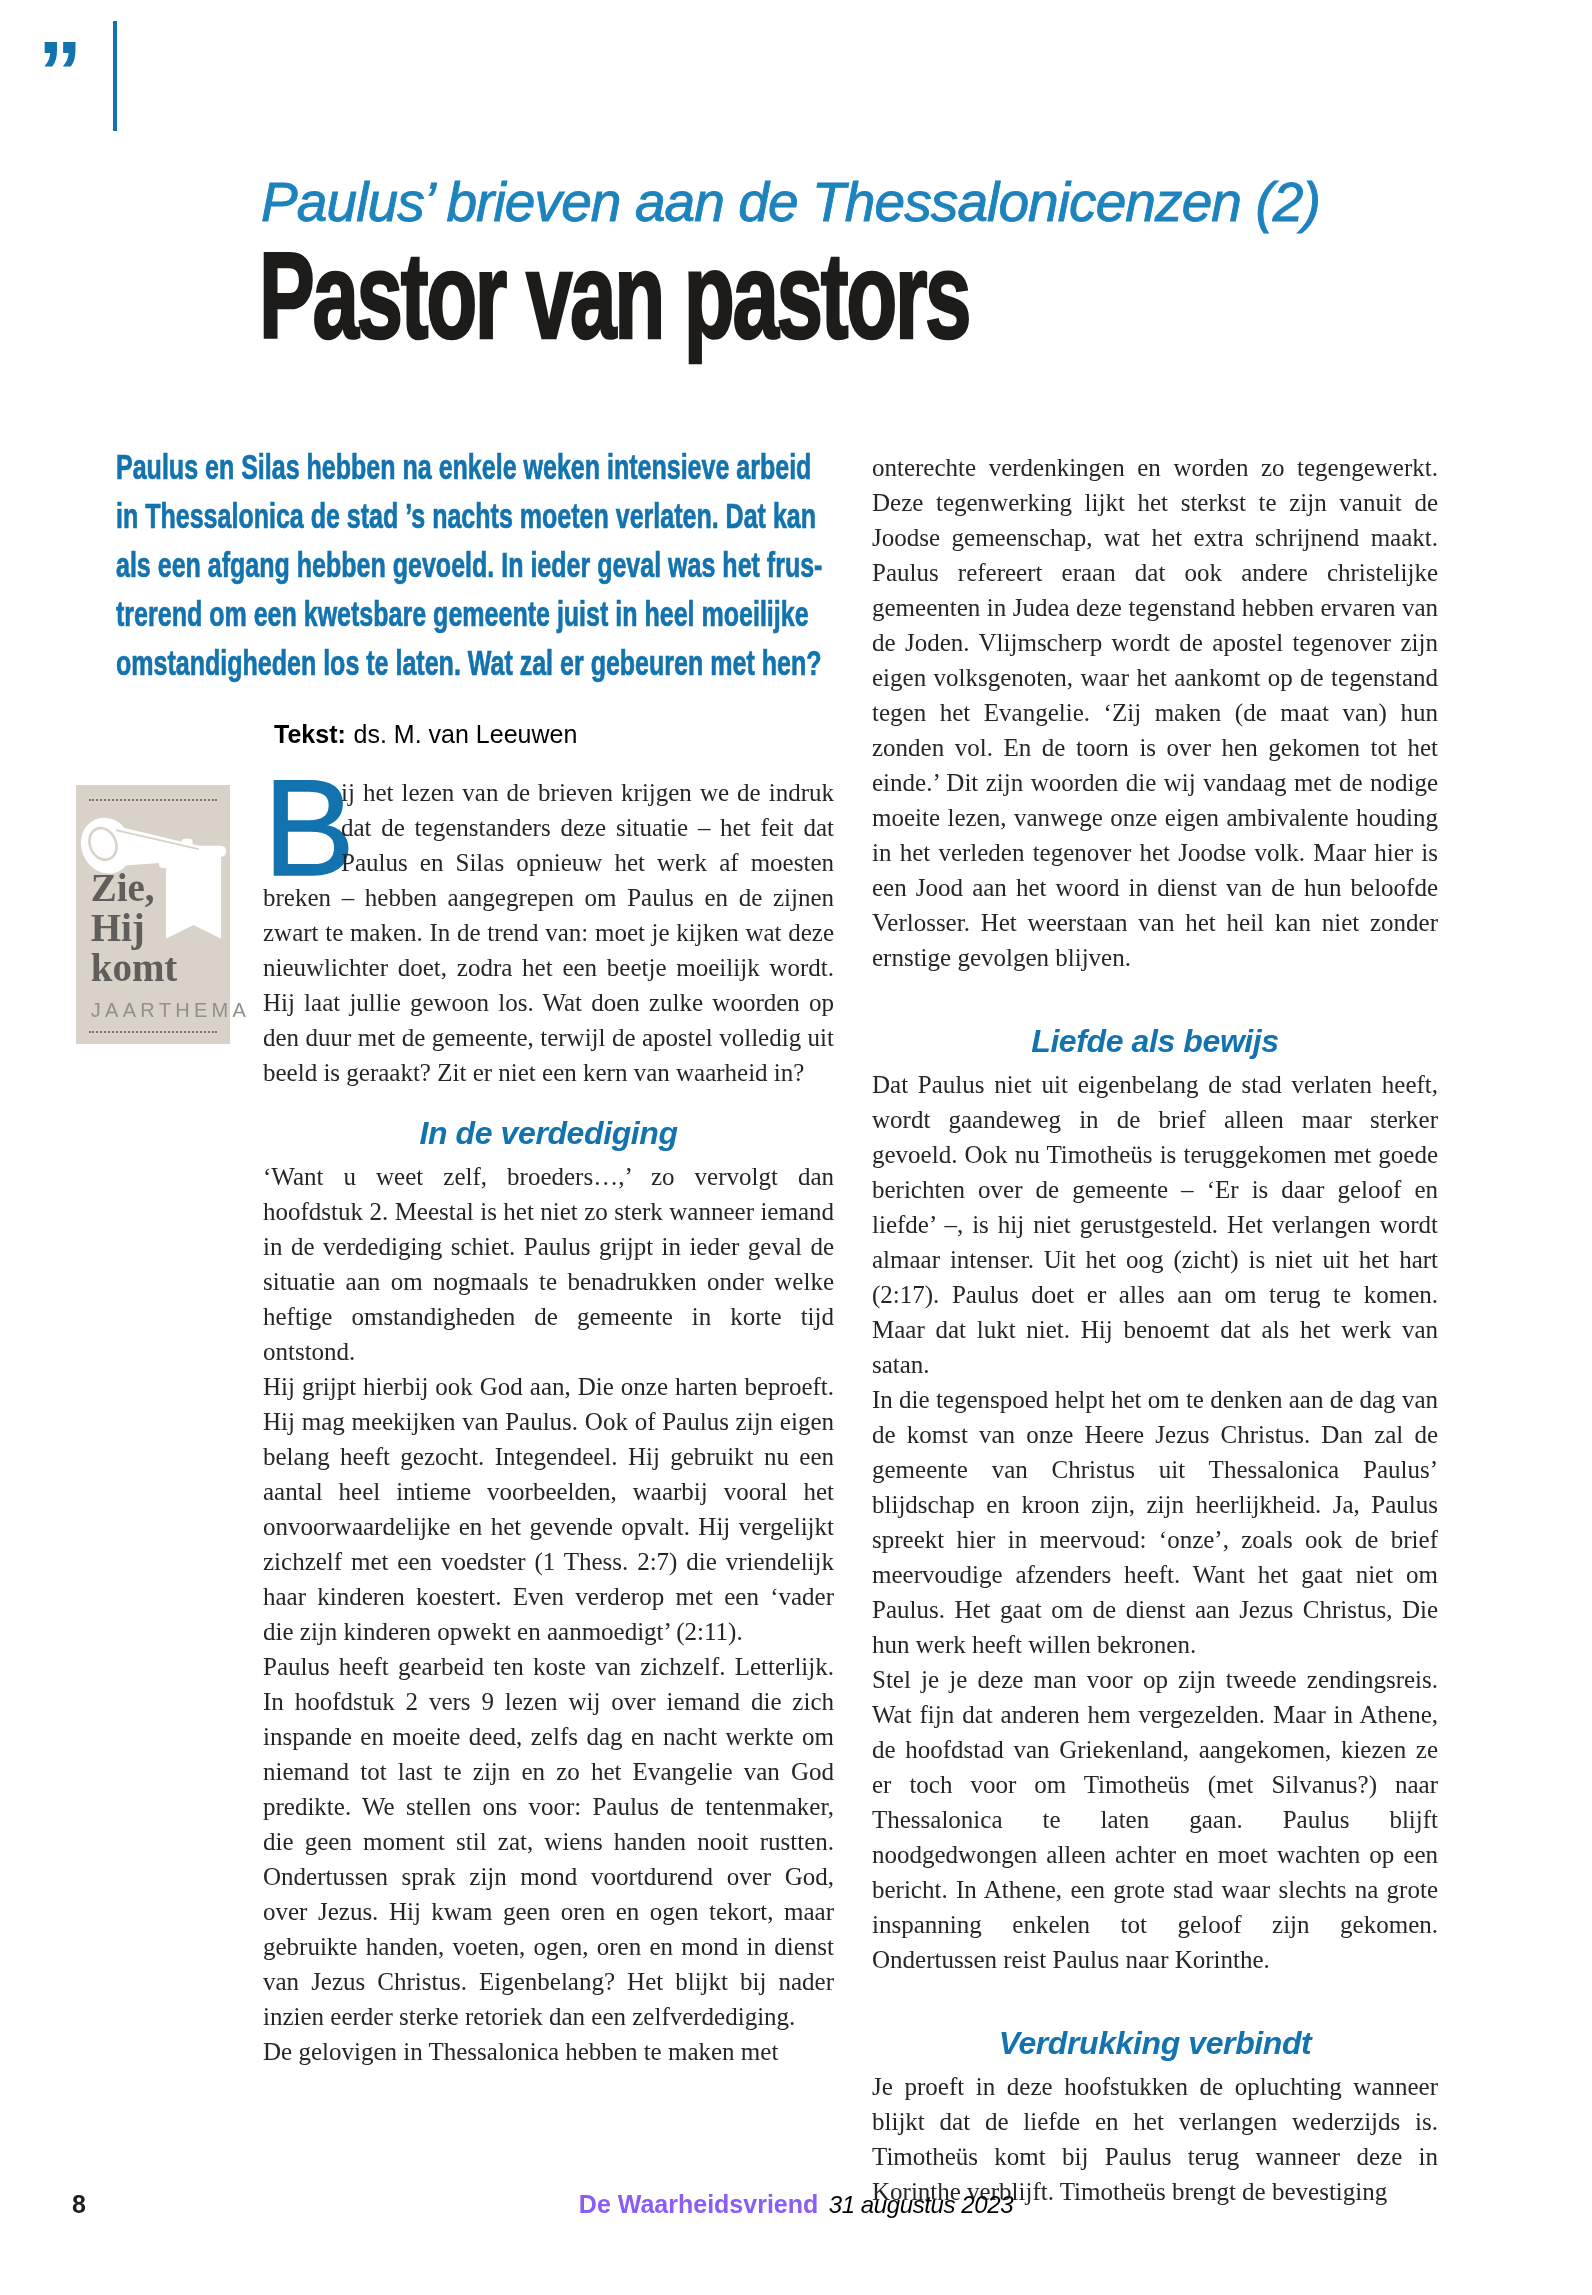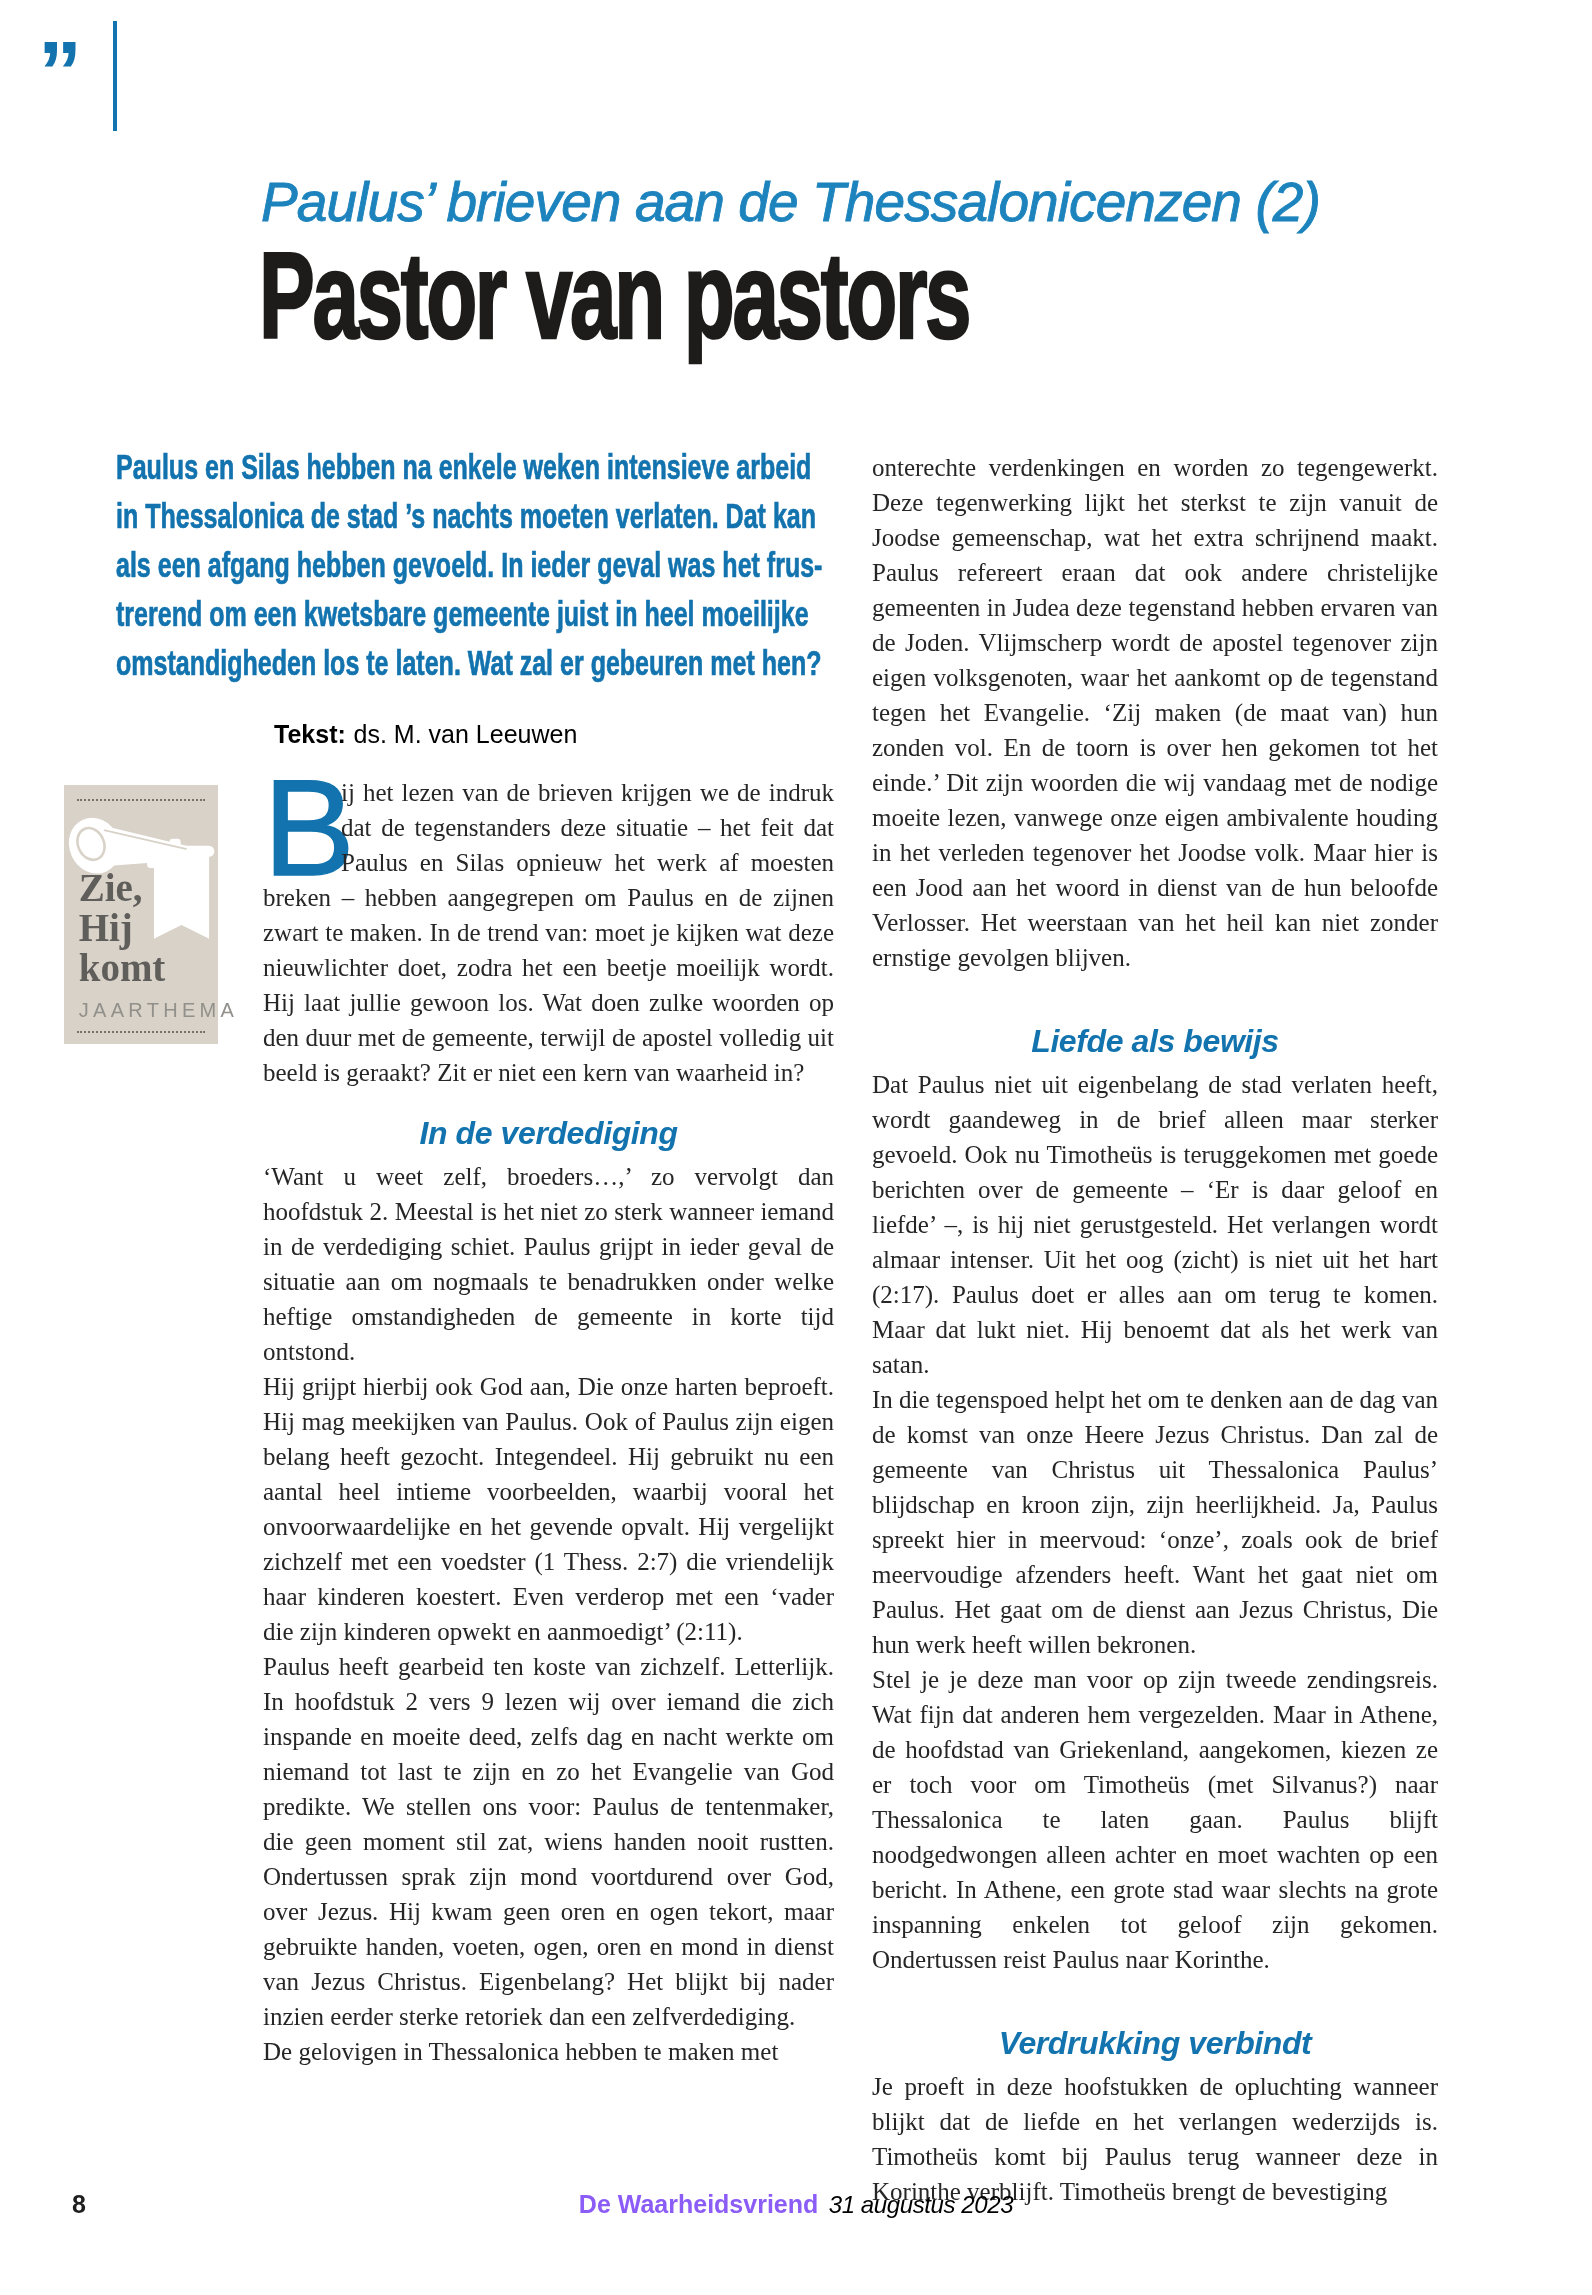--- a/index.html
+++ b/index.html
@@ -21,21 +21,21 @@
          transform:scaleX(0.68);transform-origin:left top;white-space:nowrap;}
   .intro{position:absolute;left:116px;top:442px;width:1010px;transform:scaleX(0.715);
          transform-origin:left top;font-family:"Liberation Sans",sans-serif;font-weight:700;
          font-size:35px;line-height:49px;color:var(--accent);white-space:pre-line;
          -webkit-text-stroke:0.7px currentColor;}
   .byline{position:absolute;left:274px;top:720px;font-family:"Liberation Sans",sans-serif;
           font-size:25px;color:#000000;}
   .byline .lbl{font-weight:700;margin-right:7.8px;}
 
   
-  .badge{position:absolute;left:64px;top:785px;width:154px;height:259px;background:var(--badge-bg);}
+  .badge{position:absolute;left:76px;top:785px;width:154px;height:259px;background:var(--badge-bg);}
   .dots{position:absolute;left:13px;right:13px;border-top:2.6px dotted var(--dotted);}
   .dots.top{top:14px}
   .dots.bottom{bottom:11.2px}
   .trumpet{position:absolute;left:1.7px;top:19px;width:150px;height:204px;z-index:1;}
   .badge-title{position:absolute;left:14.7px;top:83px;font-family:"Liberation Serif",serif;
                font-weight:700;font-size:39px;line-height:40px;color:var(--badge-ink);z-index:2;}
   .badge-sub{position:absolute;left:14.7px;top:214px;font-family:"Liberation Sans",sans-serif;
              font-size:20px;letter-spacing:4.3px;color:var(--badge-sub-ink);z-index:2;}
 
   

